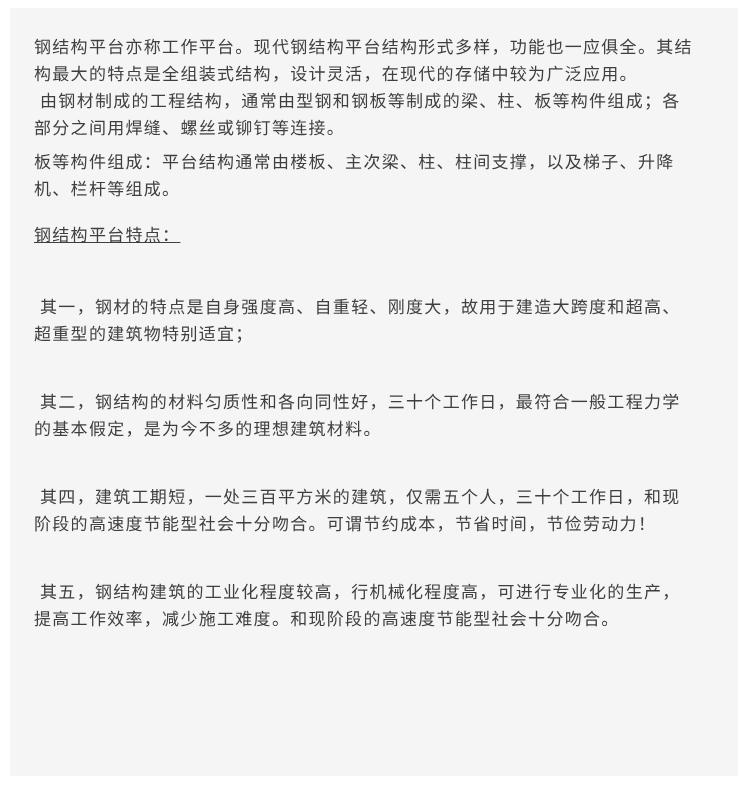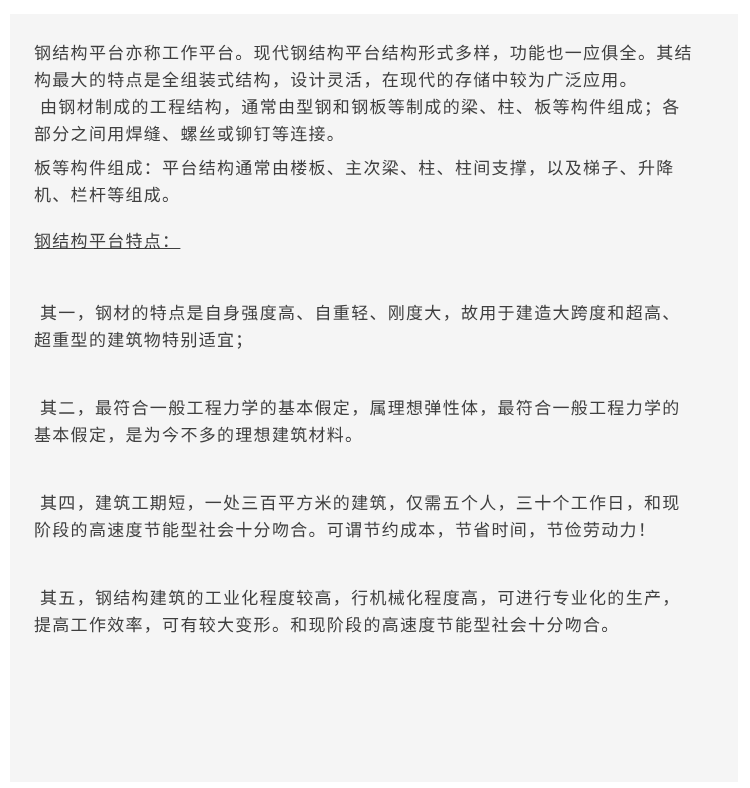--- a/index.html
+++ b/index.html
@@ -5,21 +5,21 @@
   html, body {
     margin: 0;
     padding: 0;
     background: #ffffff;
     width: 750px;
     height: 788px;
     overflow: hidden;
   }
   .content-panel {
     box-sizing: border-box;
-    margin: 14px 12px 20px 10px;
+    margin: 8px 12px 20px 10px;
     width: 728px;
     height: 768px;
     background: #f5f5f5;
     padding: 26px 42px 0 24px;
     font-family: "Liberation Sans", "DejaVu Sans", sans-serif;
     font-size: 17px;
     line-height: 27px;
     letter-spacing: 1.3px;
     color: #3f3f3f;
   }
@@ -35,16 +35,16 @@
 </style>
 </head>
 <body>
 
 <div class="content-panel">
   <p>钢结构平台亦称工作平台。现代钢结构平台结构形式多样，功能也一应俱全。其结构最大的特点是全组装式结构，设计灵活，在现代的存储中较为广泛应用。</p>
   <p> 由钢材制成的工程结构，通常由型钢和钢板等制成的梁、柱、板等构件组成；各部分之间用焊缝、螺丝或铆钉等连接。</p>
   <p class="gap-xs">板等构件组成：平台结构通常由楼板、主次梁、柱、柱间支撑，以及梯子、升降机、栏杆等组成。</p>
   <p class="gap-sm">钢结构平台特点：</p>
   <p class="gap-xl"> 其一，钢材的特点是自身强度高、自重轻、刚度大，故用于建造大跨度和超高、超重型的建筑物特别适宜；</p>
-  <p class="gap-lg"> 其二，最符合一般工程力学的基本假定，属理想弹性体，最符合一般工程力学的基本假定，是为今不多的理想建筑材料。</p>
+  <p class="gap-lg"> 其二，钢结构的材料匀质性和各向同性好，三十个工作日，最符合一般工程力学的基本假定，是为今不多的理想建筑材料。</p>
   <p class="gap-lg"> 其四，建筑工期短，一处三百平方米的建筑，仅需五个人，三十个工作日，和现阶段的高速度节能型社会十分吻合。可谓节约成本，节省时间，节俭劳动力！</p>
-  <p class="gap-lg"> 其五，钢结构建筑的工业化程度较高，行机械化程度高，可进行专业化的生产，提高工作效率，可有较大变形。和现阶段的高速度节能型社会十分吻合。</p>
+  <p class="gap-lg"> 其五，钢结构建筑的工业化程度较高，行机械化程度高，可进行专业化的生产，提高工作效率，减少施工难度。和现阶段的高速度节能型社会十分吻合。</p>
 </div>
 
 </body></html>

